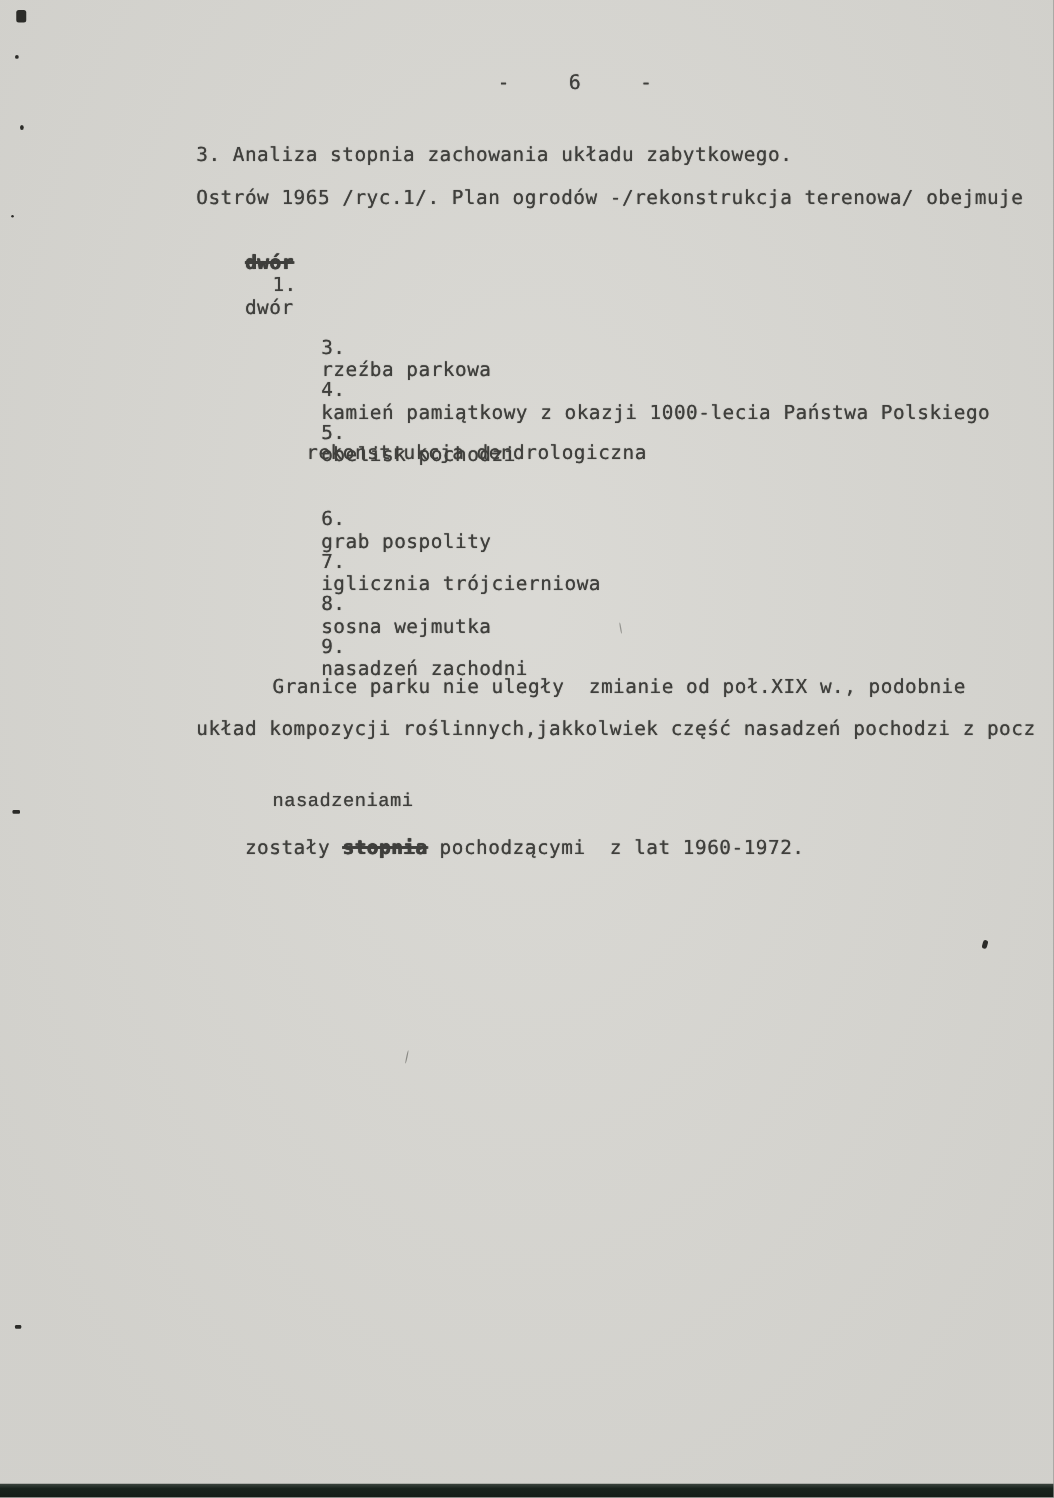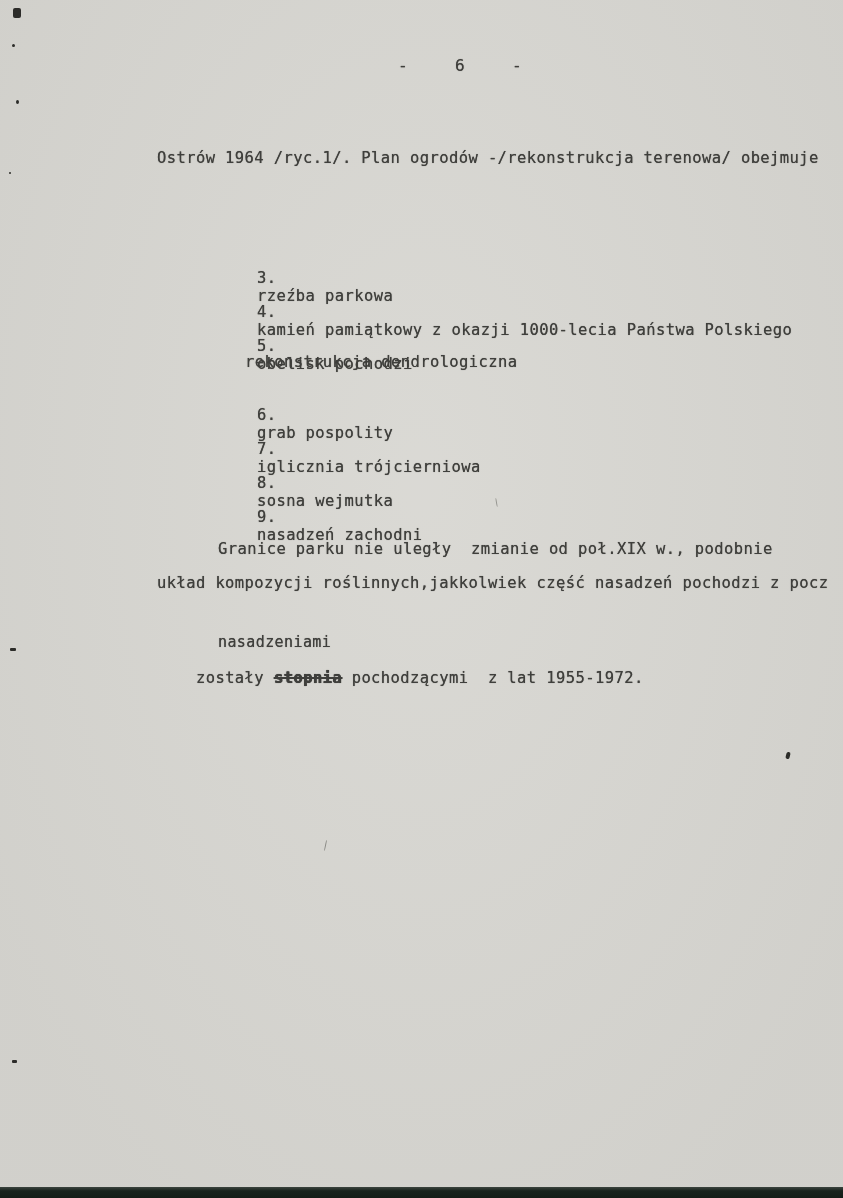--- a/index.html
+++ b/index.html
@@ -31,21 +31,21 @@
     text-shadow:0 0 0.7px rgba(55,55,50,0.85);
   }
   .overtype {
     font-weight:bold;
     text-shadow:0.6px 0 currentColor, 0 0 0.8px rgba(45,45,42,0.9);
   }
   .struck {
     text-decoration:line-through;
     text-decoration-thickness:1.5px;
   }
-  .insert-line { font-size:15px; }
+  .insert-line { font-size:15px;font-family:Liberation Mono, monospace; }
   .artifact {
     position:absolute;
     background:#2c2c29;
     border-radius:50%;
   }
   .bottom-strip {
     position:absolute;
     left:0; bottom:0;
     width:843px; height:11px;
     background:linear-gradient(#3c453f, #19231d 35%, #141d17);
@@ -55,22 +55,28 @@
 <body>
 
 <div class="page">
 
   <div class="pageno">
     <span>-</span>
     <span>6</span>
     <span>-</span>
   </div>
 
-  <div class="line" style="top:149px;left:157px">Ostrów 1964 /ryc.1/. Plan ogrodów -/rekonstrukcja terenowa/ obejmuje</div>
+  <div class="line" style="top:115px;left:157px">3. Analiza stopnia zachowania układu zabytkowego.</div>
+  <div class="line" style="top:149px;left:157px">Ostrów 1965 /ryc.1/. Plan ogrodów -/rekonstrukcja terenowa/ obejmuje</div>
 
+  <div class="line" style="top:183px;left:157px">
+    <span class="overtype struck">dwór</span>
+    <span class="num" style="margin-left:22px">1.</span>
+    <span>dwór</span>
+  </div>
 
   <div class="line" style="top:251px;left:218px">
     <span class="num">3.</span>
     <span>rzeźba parkowa</span>
   </div>
   <div class="line" style="top:285px;left:218px">
     <span class="num">4.</span>
     <span>kamień pamiątkowy z okazji 1000-lecia Państwa Polskiego</span>
   </div>
   <div class="line" style="top:319px;left:218px">
@@ -94,21 +100,21 @@
   </div>
   <div class="line" style="top:490px;left:218px">
     <span class="num">9.</span>
     <span>nasadzeń zachodni</span>
   </div>
 
   <div class="line" style="top:574px;left:157px">układ kompozycji roślinnych,jakkolwiek część nasadzeń pochodzi z pocz</div>
   <div class="line" style="top:540px;left:218px">Granice parku nie uległy  zmianie od poł.XIX w., podobnie</div>
   <div class="line insert-line" style="top:633px;left:218px">nasadzeniami</div>
   <div class="line" style="top:651px;left:157px">
-    <span>zostały </span><span class="overtype struck">stopnia</span><span> pochodzącymi  z lat 1955-1972.</span>
+    <span>zostały </span><span class="overtype struck">stopnia</span><span> pochodzącymi  z lat 1960-1972.</span>
   </div>
 
   <div class="artifact" style="left:13px;top:8px;width:8px;height:10px;border-radius:2px"></div>
   <div class="artifact" style="left:12px;top:44px;width:3px;height:3px"></div>
   <div class="artifact" style="left:16px;top:100px;width:3px;height:4px"></div>
   <div class="artifact" style="left:9px;top:172px;width:2px;height:2px"></div>
   <div class="artifact" style="left:10px;top:648px;width:6px;height:3px;border-radius:1px"></div>
   <div class="artifact" style="left:12px;top:1060px;width:5px;height:3px;border-radius:1px"></div>
   <div class="artifact" style="left:786px;top:752px;width:4px;height:7px;border-radius:2px;transform:rotate(15deg)"></div>
   <div class="artifact" style="left:325px;top:840px;width:1px;height:11px;opacity:0.45;transform:rotate(12deg)"></div>

